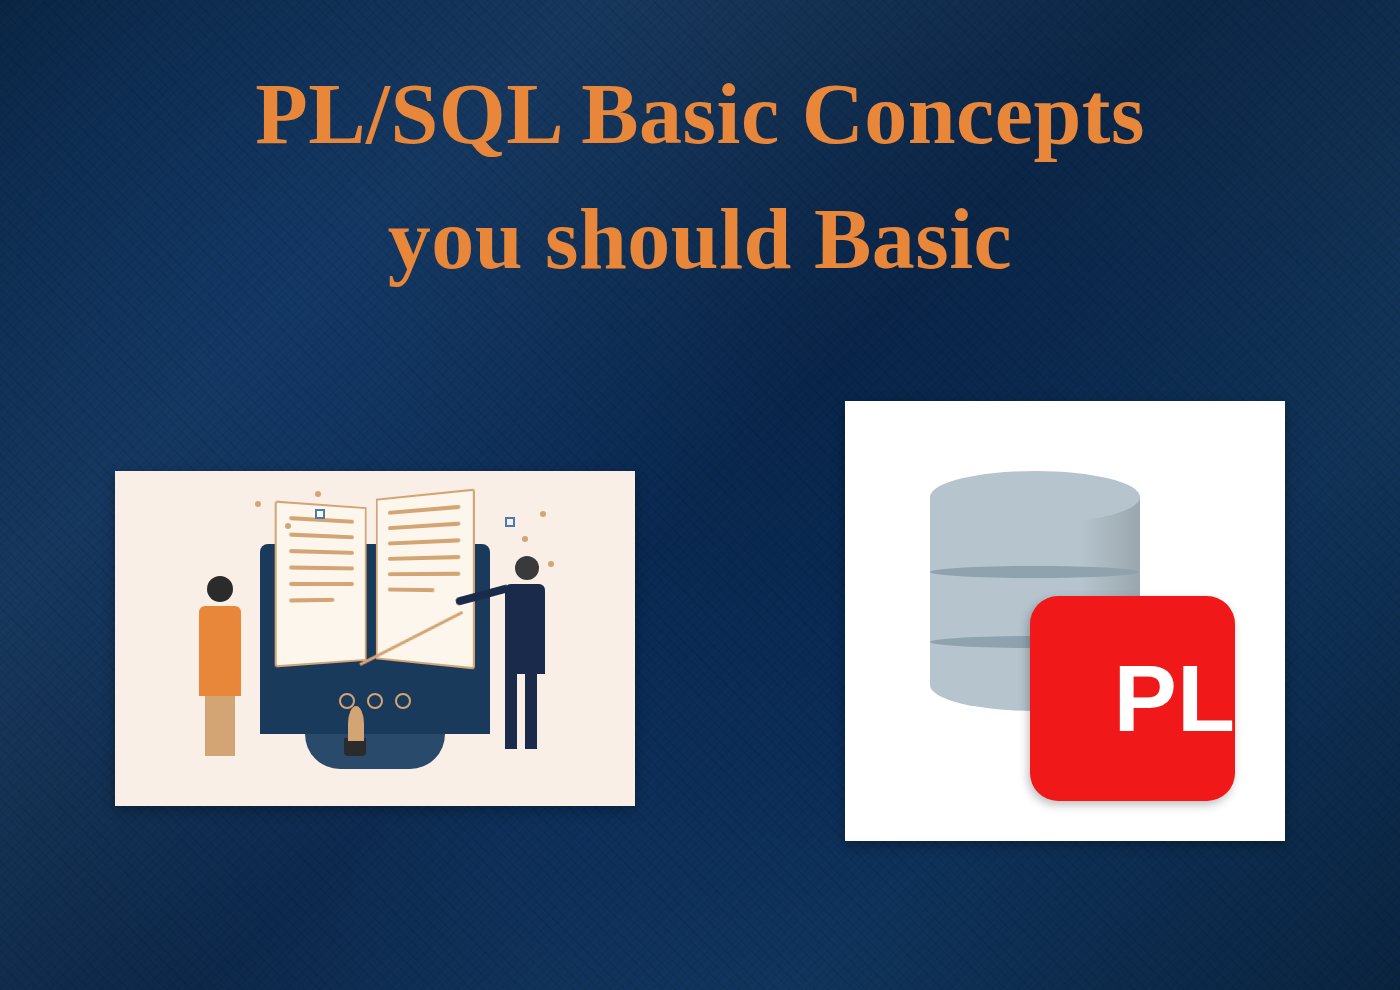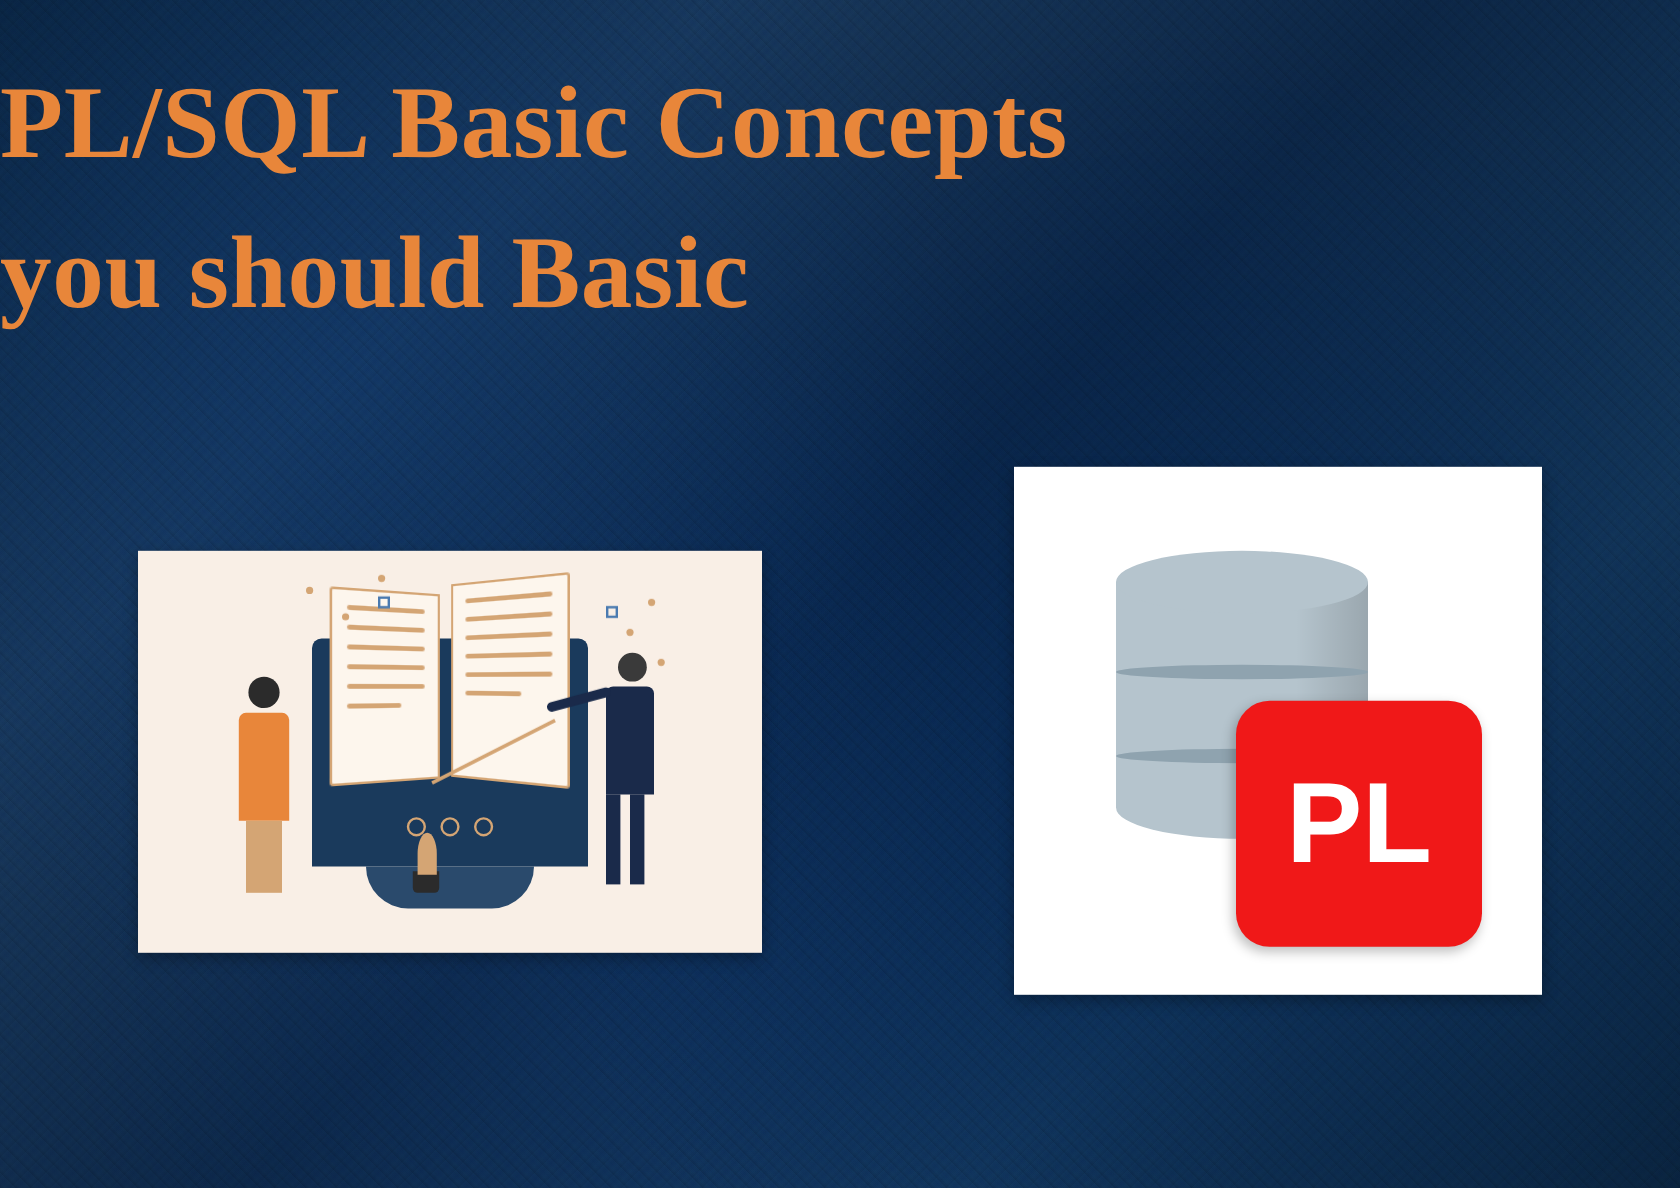--- a/index.html
+++ b/index.html
@@ -26,22 +26,22 @@
       content: '';
       position: absolute;
       inset: 0;
       background: repeating-linear-gradient(45deg, rgba(10,30,50,0.15) 0px, transparent 3px, rgba(40,80,130,0.1) 6px, transparent 9px),
                   repeating-linear-gradient(-45deg, rgba(15,35,55,0.1) 0px, transparent 4px, rgba(30,60,100,0.12) 8px, transparent 12px);
       mix-blend-mode: overlay;
     }
     .title {
       position: relative;
       z-index: 2;
-      text-align: left;
-      padding-top: 40px;
+      text-align: center;
+      padding-top: 52px;
       color: #e8863a;
       font-weight: bold;
       font-size: 86px;
       line-height: 1.45;
       letter-spacing: 0.5px;
     }
     .title-line { display: block; }
     .cards {
       position: relative;
       z-index: 2;
@@ -208,21 +208,21 @@
     .pl-badge {
       position: absolute;
       width: 205px;
       height: 205px;
       background: #f01818;
       border-radius: 28px;
       right: 50px;
       bottom: 40px;
       display: flex;
       align-items: center;
-      justify-content: center;
+      justify-content: flex-end;
       color: #fff;
       font-family: Arial, Helvetica, sans-serif;
       font-weight: bold;
       font-size: 95px;
       box-shadow: -2px 4px 10px rgba(0,0,0,0.25);
     }
   </style>
 </head>
 <body>
 

